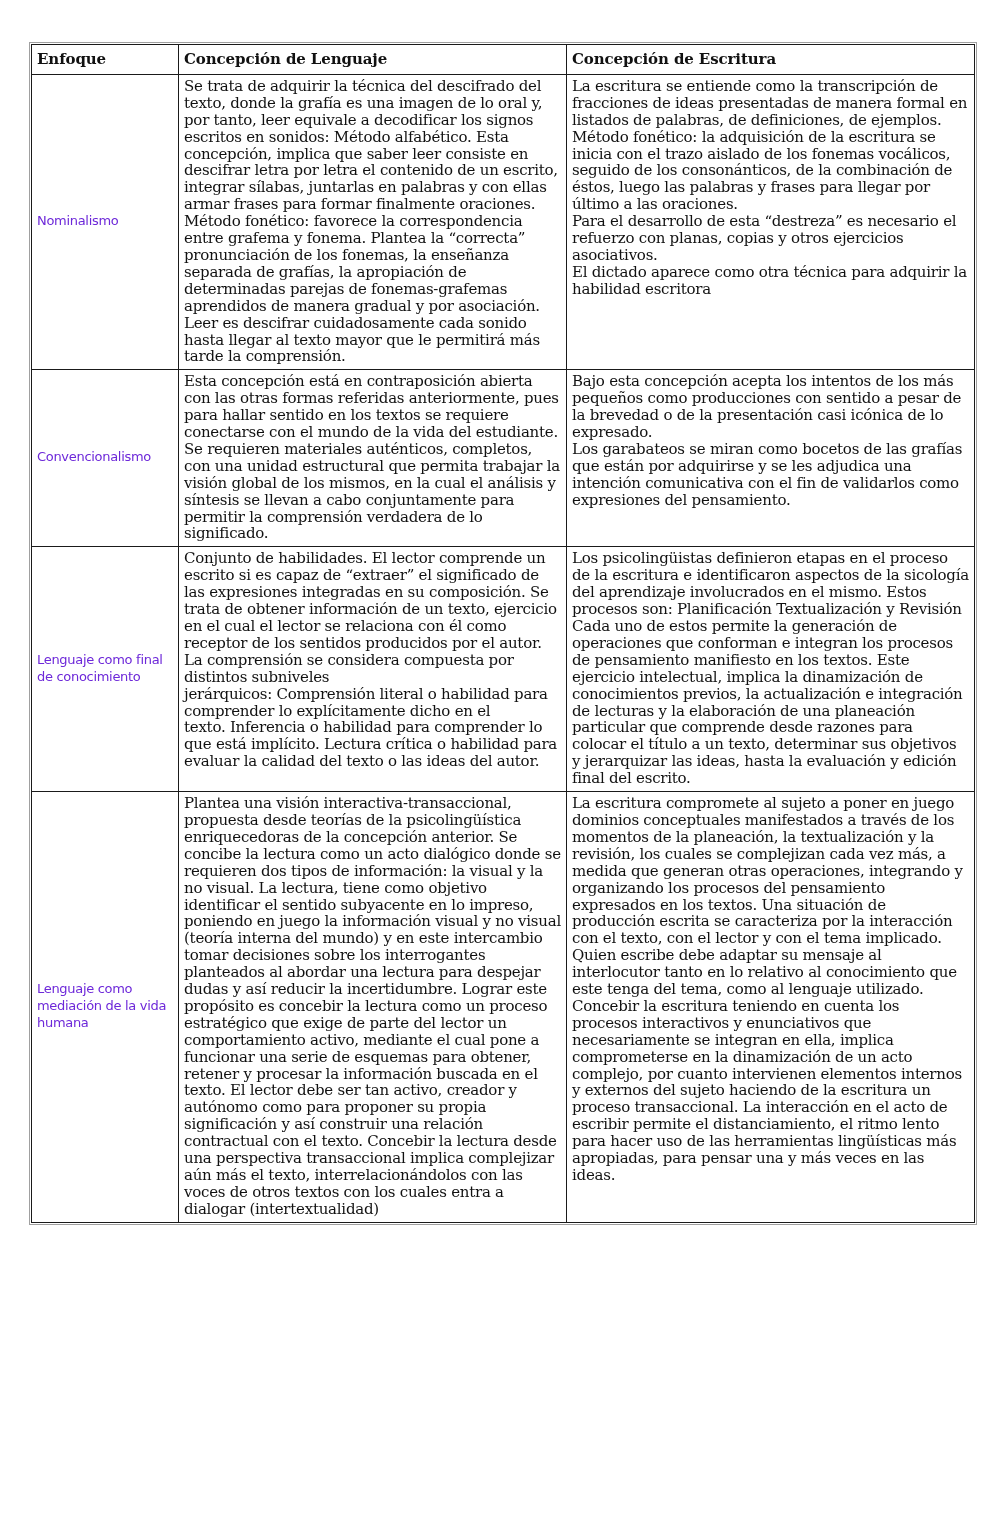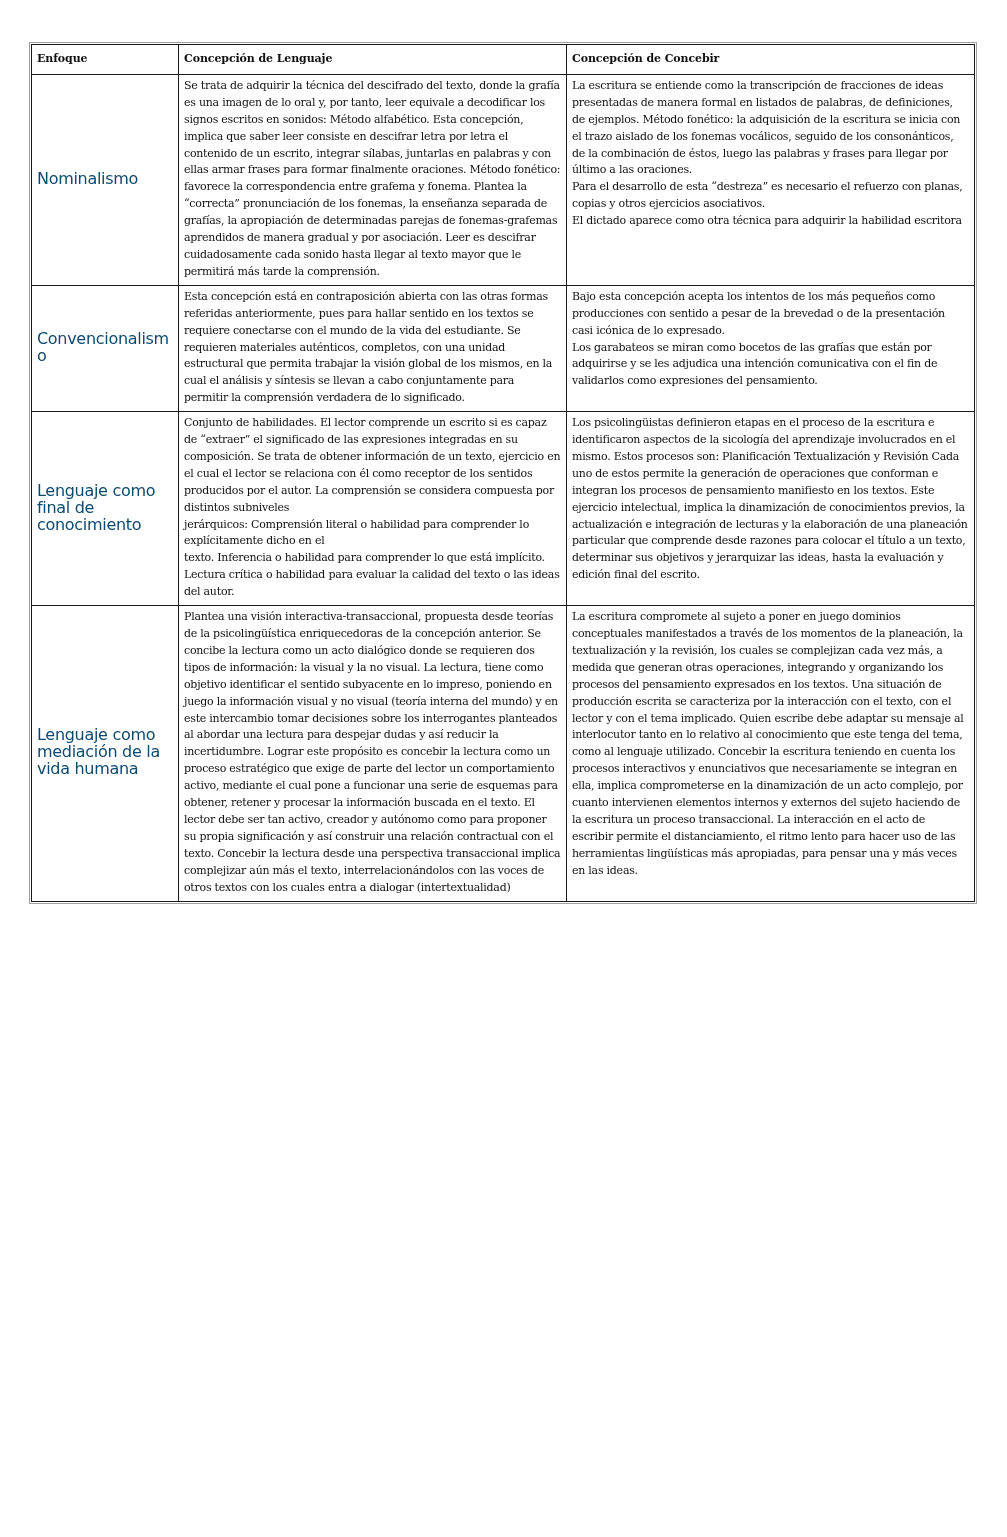--- a/index.html
+++ b/index.html
@@ -26,63 +26,63 @@
     table {
       width: 100%;
       border-collapse: collapse;
       table-layout: fixed;
     }
     col.c1 { width: 147px; }
     col.c2 { width: 388px; }
     col.c3 { width: auto; }
     th, td {
       border: 1px solid #1a1a1a;
-      font-size: 11px;
+      font-size: 15px;
       line-height: 16.9px;
       padding: 3px 5px 4px 5px;
       text-align: left;
       word-wrap: break-word;
     }
     th {
       font-weight: bold;
       padding-top: 6px;
       padding-bottom: 6px;
       vertical-align: middle;
       letter-spacing: -0.1px;
     }
     td {
       vertical-align: top;
       letter-spacing: -0.25px;
     }
     td.enfoque {
       vertical-align: middle;
       font-family: "DejaVu Sans", "Liberation Sans", sans-serif;
-      font-size: 16px;
+      font-size: 13px;
       letter-spacing: -0.3px;
-      color: #0c4a6e;
+      color: #6d28d9;
     }
     td .txt {
       white-space: pre-line;
     }
   </style>
 </head>
 <body>
 
 <div class="table-wrap">
   <table>
     <colgroup>
       <col class="c1">
         <col class="c2">
         <col class="c3">
     </colgroup>
     <thead>
       <tr>
         <th>Enfoque</th>
         <th>Concepción de Lenguaje</th>
-        <th>Concepción de Concebir</th>
+        <th>Concepción de Escritura</th>
       </tr>
     </thead>
     <tbody>
       <tr>
         <td class="enfoque"><span class="txt">Nominalismo</span></td>
         <td><span class="txt">Se trata de adquirir la técnica del descifrado del texto, donde la grafía es una imagen de lo oral y, por tanto, leer equivale a decodificar los signos escritos en sonidos: Método alfabético. Esta concepción, implica que saber leer consiste en descifrar letra por letra el contenido de un escrito, integrar sílabas, juntarlas en palabras y con ellas armar frases para formar finalmente oraciones. Método fonético: favorece la correspondencia entre grafema y fonema. Plantea la “correcta” pronunciación de los fonemas, la enseñanza separada de grafías, la apropiación de determinadas parejas de fonemas-grafemas aprendidos de manera gradual y por asociación.   Leer es descifrar cuidadosamente cada sonido hasta llegar al texto mayor que le permitirá más tarde la comprensión.</span></td>
         <td><span class="txt">La escritura se entiende como la transcripción de fracciones de ideas presentadas de manera formal en listados de palabras, de definiciones, de ejemplos. Método fonético: la adquisición de la escritura se inicia con el trazo aislado de los fonemas vocálicos, seguido de los consonánticos, de la combinación de éstos, luego las palabras y frases para llegar por último a las oraciones.
 Para el desarrollo de esta “destreza” es necesario el refuerzo con planas, copias y otros ejercicios asociativos.
 El dictado aparece como otra técnica para adquirir la habilidad escritora</span></td>
       </tr>

